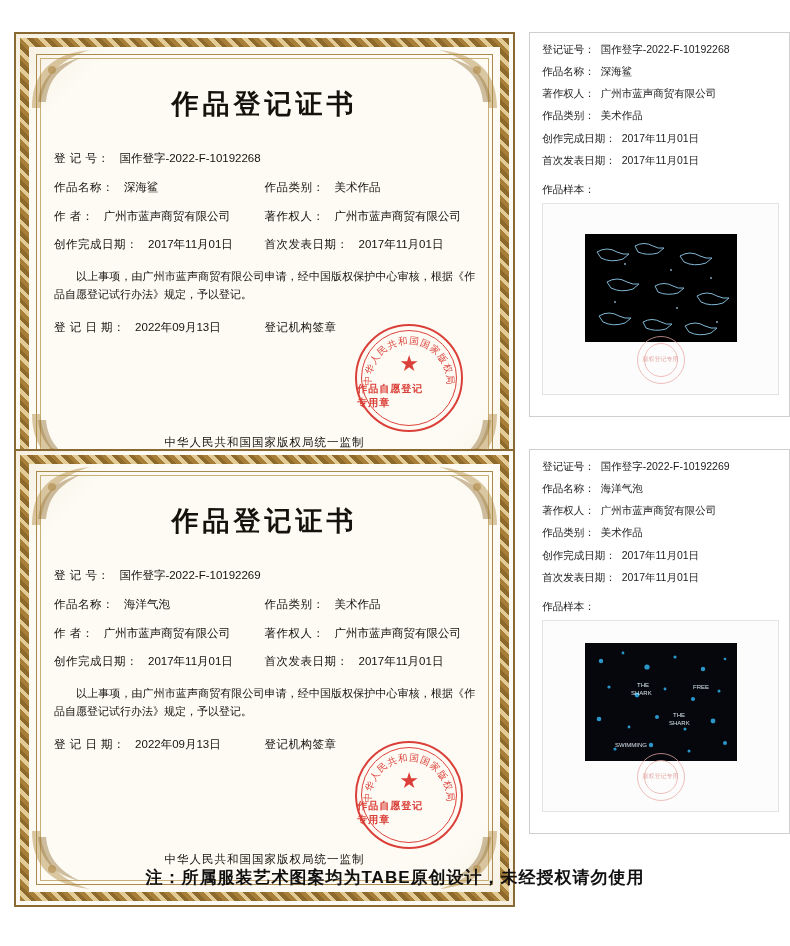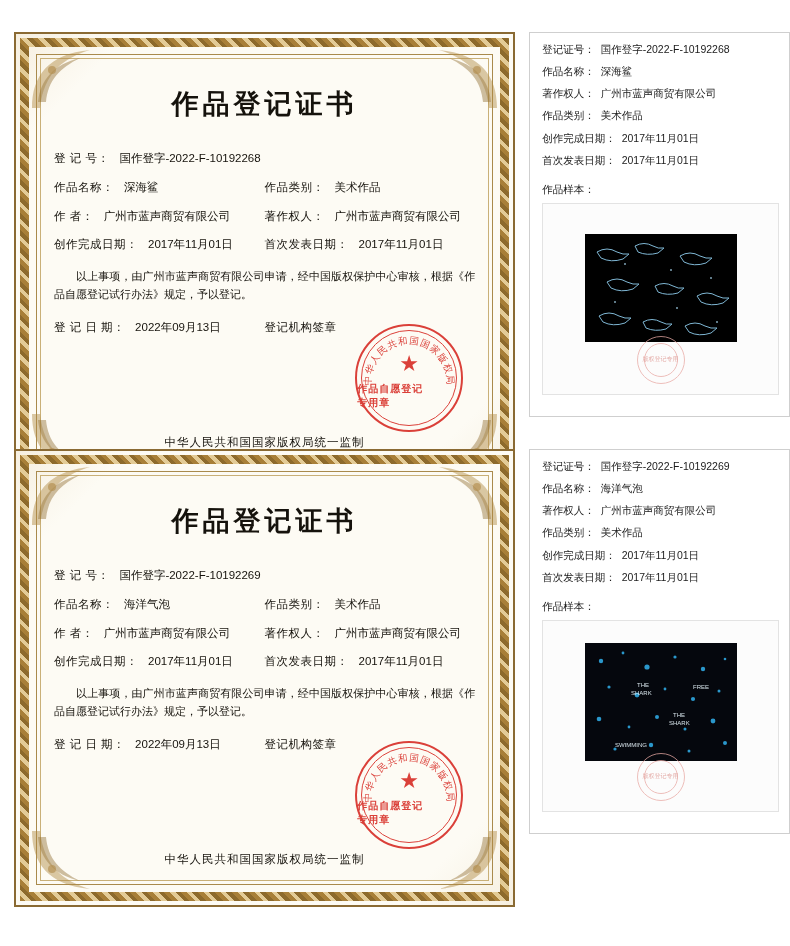--- a/index.html
+++ b/index.html
@@ -537,13 +537,14 @@
           </svg>
         </div>
         <div class="sample-seal">
           <div class="inner"></div>
           <div class="txt">版权登记专用</div>
         </div>
       </div>
     </div>
   </div>
 
+  <div class="note">注：所属服装艺术图案均为TABE原创设计，未经授权请勿使用</div>
 </div>
 
 </body></html>

